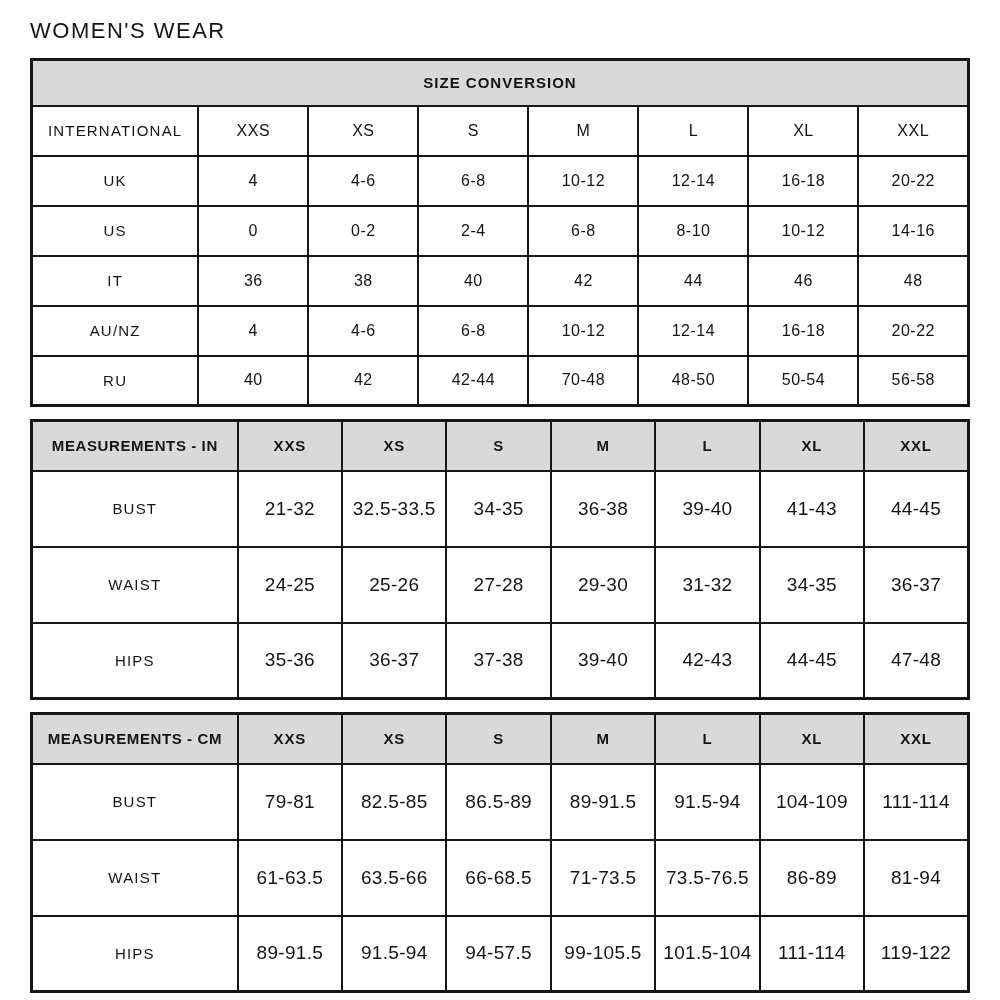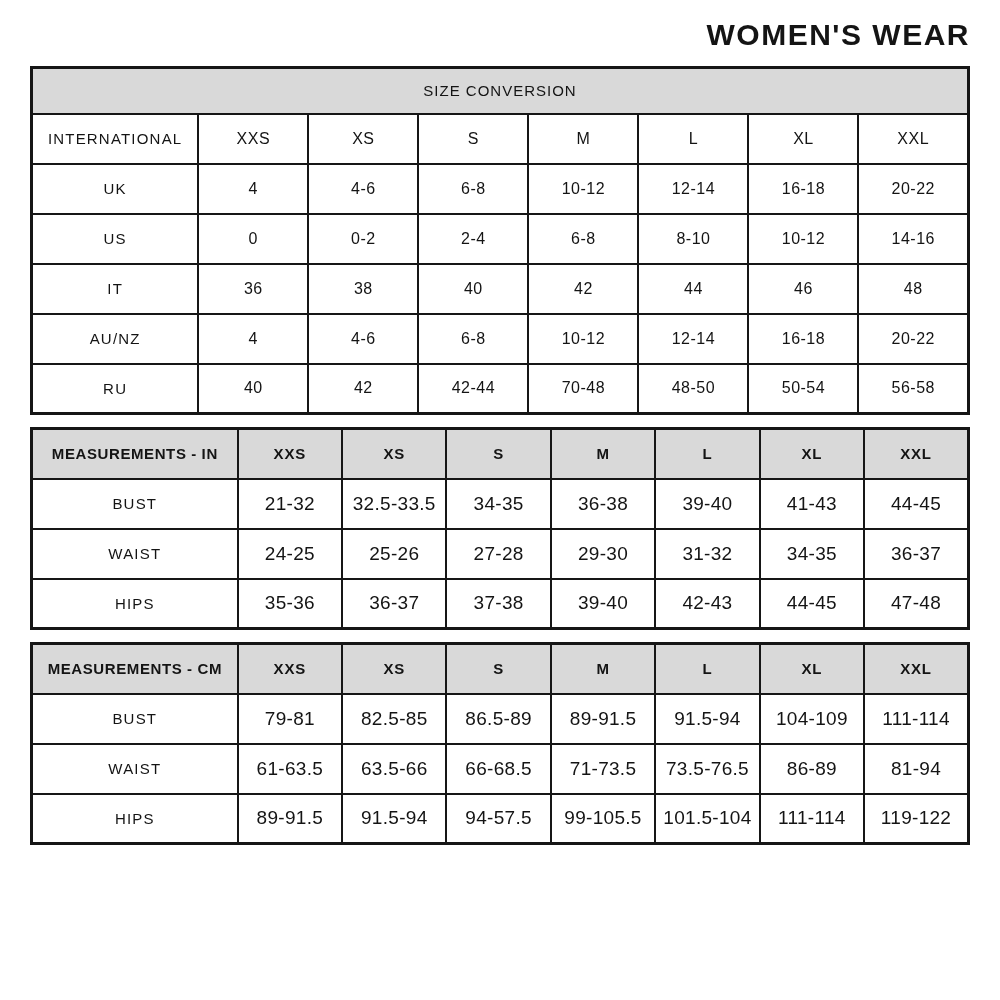--- a/index.html
+++ b/index.html
@@ -11,23 +11,23 @@
     color: #141414;
   }
   body {
     width: 1000px;
     height: 1000px;
     overflow: hidden;
   }
   .page { padding: 10px 30px 0 30px; }
 
   .page-title {
-    text-align: right;
-    font-size: 30px;
-    font-weight: 700;
+    text-align: left;
+    font-size: 22px;
+    font-weight: 400;
     letter-spacing: 1.5px;
     margin: 8px 0 14px 0;
   }
 
   table.sizing {
     width: 100%;
     border-collapse: collapse;
     table-layout: fixed;
     border: 3px solid #161616;
     margin-bottom: 12px;
@@ -38,35 +38,35 @@
     vertical-align: middle;
     padding: 0 2px;
     overflow: hidden;
     white-space: nowrap;
   }
 
   
   .banner-cell {
     height: 46px;
     background: #d9d9d9;
-    font-weight: 400;
+    font-weight: 700;
     font-size: 15px;
     letter-spacing: 1px;
   }
   #size-table tr.data-row td { height: 50px; }
   .t1-label { font-size: 15px; letter-spacing: 1.2px; }
   .t1-val   { font-size: 16px; letter-spacing: 0.5px; }
 
   
   .m-table tr.head-row td {
     height: 50px;
     background: #d9d9d9;
     font-weight: 700;
   }
-  .m-table tr.data-row td { height: 50px; }
+  .m-table tr.data-row td { height: 76px; }
   .m-head-label { font-size: 15px; letter-spacing: 0.6px; }
   .m-head-size  { font-size: 15px; letter-spacing: 0.8px; }
   .m-label { font-size: 15px; letter-spacing: 1.2px; }
   .m-val   { font-size: 19px; letter-spacing: 0.3px; }
 </style>
 </head>
 <body>
 
 <div class="page">
 

